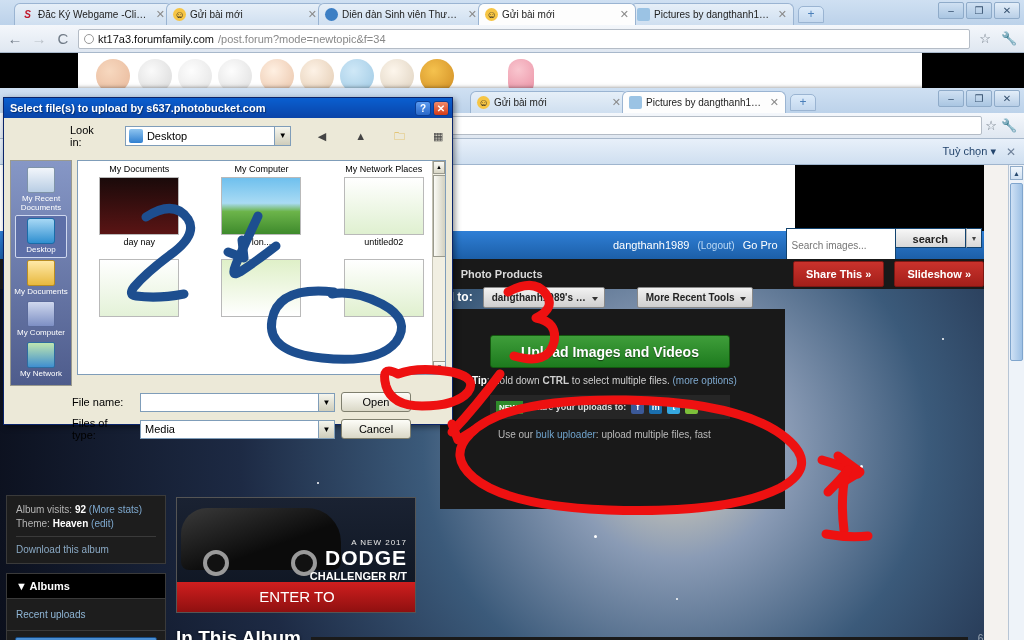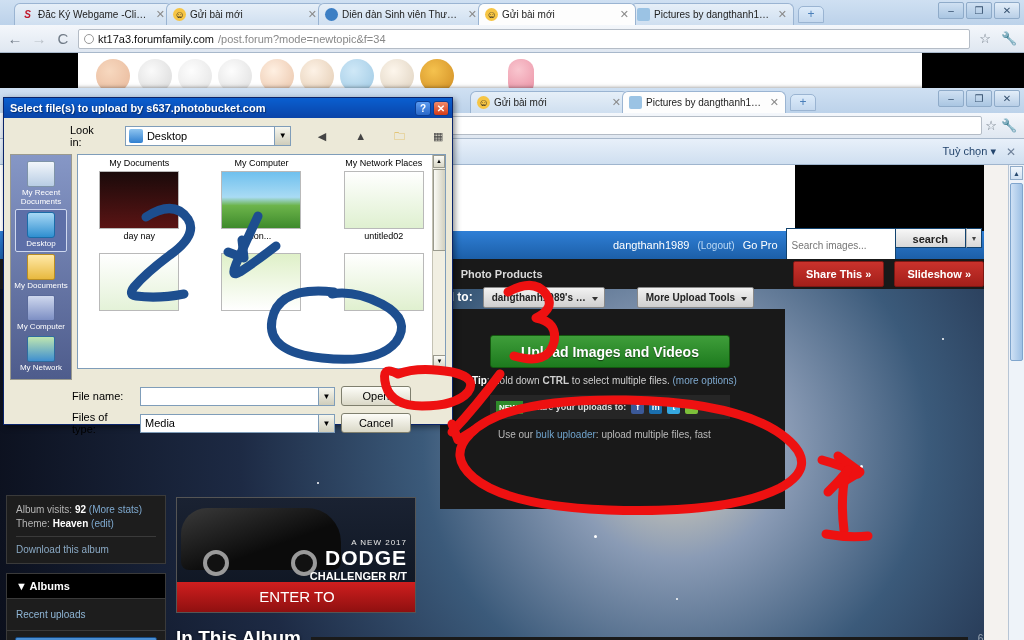--- a/index.html
+++ b/index.html
@@ -183,21 +183,21 @@
   .fdlg-title{height:20px;background:linear-gradient(#0a5fd0,#0a44a8);
     display:flex;align-items:center;padding:0 3px 0 6px;}
   .fdlg-title .tt{flex:1;color:#fff;font-size:11px;font-weight:bold;
     text-shadow:1px 1px 1px rgba(0,0,0,.4);white-space:nowrap;}
   .fdlg-title .b{width:16px;height:15px;border-radius:3px;font-size:10px;font-weight:bold;
     color:#fff;text-align:center;line-height:14px;margin-left:2px;
     border:1px solid #0b3f96;}
   .fdlg-title .bh{background:linear-gradient(#5b9bf0,#2a68c8);}
   .fdlg-title .bx{background:linear-gradient(#f08a6a,#d33a16);}
   .fdlg-body{padding:6px 6px 6px 6px;}
-  .lookin{display:flex;align-items:center;gap:23px;margin-bottom:6px;margin-left:60px;justify-content:space-between;}
+  .lookin{display:flex;align-items:center;gap:23px;margin-bottom:12px;margin-left:60px;justify-content:space-between;}
   .lookin .lbl{font-size:11px;color:#000;}
   .lookin .combo{width:200px;height:20px;background:#fff;border:1px solid #7f9db9;
     display:flex;align-items:center;padding:0 0 0 3px;font-size:11px;}
   .lookin .combo .ic{width:14px;height:14px;background:linear-gradient(#8fc5f0,#2f7fd0);
     border-radius:2px;margin-right:4px;}
   .lookin .combo .cv{flex:1;}
   .lookin .combo .arw{width:16px;height:18px;background:linear-gradient(#f6f6ee,#cfcdbb);
     border-left:1px solid #7f9db9;font-size:8px;text-align:center;line-height:18px;}
   .lookin .tb{width:19px;height:19px;border-radius:2px;font-size:11px;text-align:center;
     line-height:19px;color:#444;}
@@ -401,21 +401,21 @@
           <span class="sicon" style="background:#7dbf3a;">+</span>
         </div>
         <div class="upl-bulk">
           <span>Use our </span><span class="lk">bulk uploader</span><span>: upload multiple files, fast</span>
         </div>
       </div>
 
       <div class="upload-row">
         <span class="upl-label">ad to:</span>
         <span class="upl-sel">dangthanh1989's …</span>
-        <span class="upl-sel" style="margin-left:22px;">More Upload Tools</span>
+        <span class="upl-sel" style="margin-left:22px;">More Recent Tools</span>
       </div>
 
       <div class="alb-side">
         <div class="alb-box">
           <div class="ln"><span>Album visits:</span> <b>92</b> <span class="mu">(More stats)</span></div>
           <div class="ln"><span>Theme:</span> <b>Heaven</b> <span class="mu">(edit)</span></div>
           <hr>
           <div class="alb-dl">Download this album</div>
         </div>
         <div class="alb-hdr"><span>▼</span> <span>Albums</span></div>

